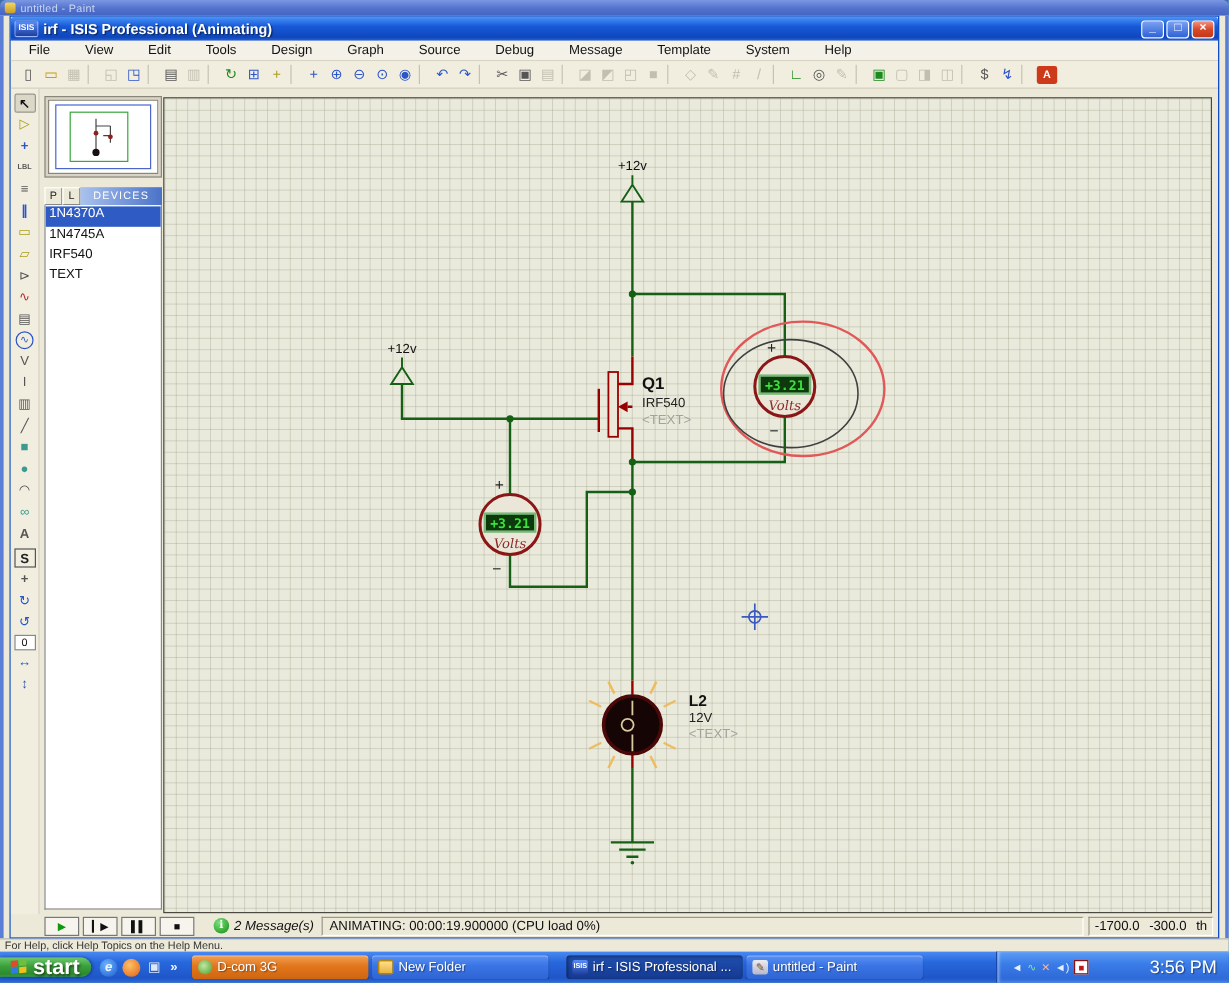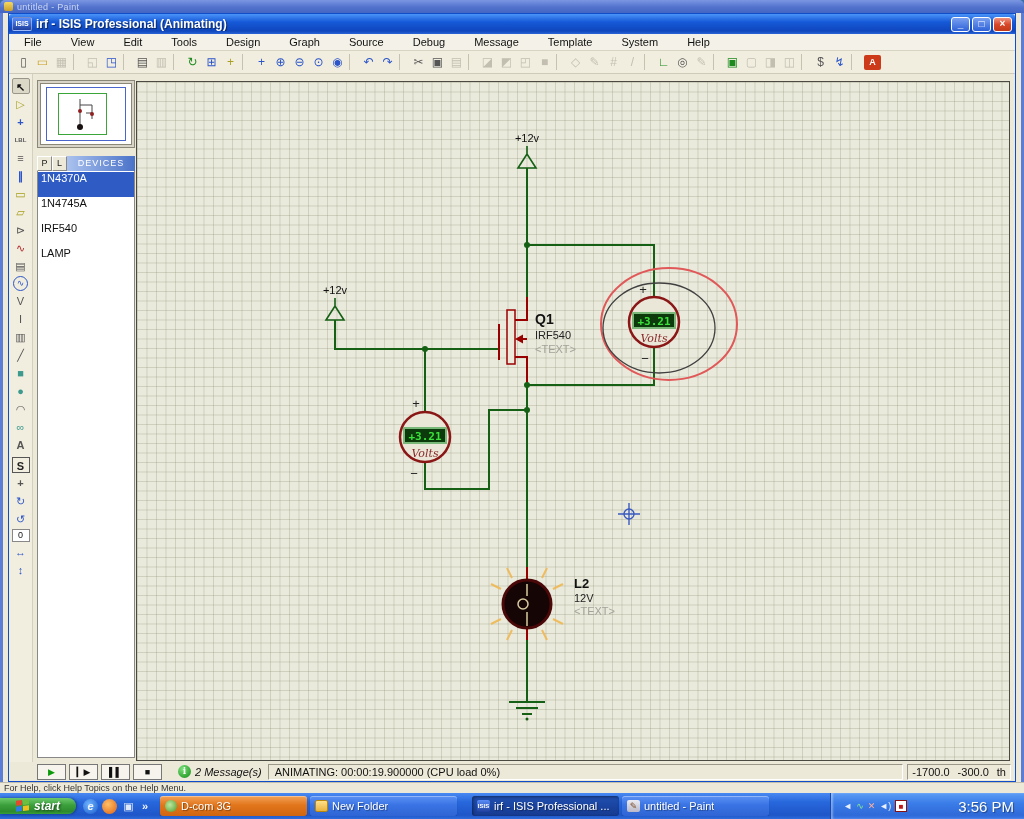--- a/index.html
+++ b/index.html
@@ -44,37 +44,37 @@
   .st-item.bold{font-weight:bold;}
   .st-item.round{border:1px solid #2b55c8;border-radius:50%;height:15px;line-height:13px;width:15px;font-size:9px;}
   .st-angle{background:#fff;border:1px solid #888;height:13px;line-height:11px;font-size:9px;color:#111;}
 
   .overview{position:absolute;left:28px;top:6px;width:98px;height:68px;background:#d8d4c8;border:1px solid #8a8678;padding:2px;}
   .devices{position:absolute;left:28px;top:82px;width:98px;bottom:4px;display:flex;flex-direction:column;}
   .dev-top{height:15px;flex:0 0 15px;display:flex;}
   .plbtn{width:15px;height:15px;background:#ece9d8;border:1px solid;border-color:#fff #888 #888 #fff;font-size:9px;text-align:center;line-height:13px;color:#222;}
   .dev-header{flex:1;background:linear-gradient(90deg,#aac2ee,#4a72c8);color:#fff;font-size:9px;line-height:15px;text-align:center;letter-spacing:1px;}
   .dev-list{flex:1;background:#fff;border:1px solid #888;border-top:none;padding-top:1px;overflow:hidden;}
-  .dev-item{height:25px;line-height:13px;padding:0 3px;color:#111;white-space:nowrap;}
+  .dev-item{height:17px;line-height:13px;padding:0 3px;color:#111;white-space:nowrap;}
   .dev-item.selected{background:#2e5cc4;color:#fff;}
 
   .canvas{position:absolute;left:127px;top:7px;width:874px;height:680px;border:1px solid #4a4a42;background-color:#e9e9dc;background-image:linear-gradient(to right,rgba(128,128,96,.25) 1px,transparent 1px),linear-gradient(to bottom,rgba(128,128,96,.25) 1px,transparent 1px);background-size:9.5px 9.5px;}
   .canvas svg{position:absolute;inset:0;}
 
   .statusbar{height:19px;flex:0 0 19px;background:#ece9d8;display:flex;align-items:center;gap:4px;padding:0 4px 0 28px;font-size:11px;color:#111;}
   .pbtn{width:29px;height:16px;background:#f6f4ec;border:1px solid #777;font-size:9px;line-height:14px;text-align:center;color:#111;flex:0 0 auto;}
   .pbtn.g-green{color:#0c9a0c;}
   .info-ic{width:13px;height:13px;margin-left:12px;border-radius:50%;background:radial-gradient(circle at 35% 30%,#7ae07a,#128a12);color:#fff;font-weight:bold;font-size:9px;line-height:13px;text-align:center;font-family:"DejaVu Serif",serif;flex:0 0 auto;}
   .msg{margin-right:2px;white-space:nowrap;font-style:italic;}
   .anim-box{flex:1;height:16px;line-height:14px;border:1px solid;border-color:#9a9688 #fff #fff #9a9688;padding-left:6px;white-space:nowrap;overflow:hidden;}
   .coord-box{flex:0 0 104px;height:16px;line-height:14px;border:1px solid;border-color:#9a9688 #fff #fff #9a9688;display:flex;justify-content:flex-end;gap:8px;padding-right:4px;}
 
   
   .taskbar{position:absolute;left:0;top:793px;width:1024px;height:26px;background:linear-gradient(#4889f2,#2767dc 35%,#1f56c8 85%,#2e6cdc);display:flex;align-items:center;}
-  .start-btn{height:16px;width:76px;flex:0 0 auto;background:linear-gradient(#6cc86c,#3ba03b 45%,#2d8a2d 85%,#37a037);border-radius:0 11px 11px 0;box-shadow:1px 0 3px rgba(0,0,0,.4);display:flex;align-items:center;justify-content:center;gap:4px;color:#fff;font-style:italic;font-weight:bold;font-size:12px;text-shadow:1px 1px 2px rgba(0,0,0,.5);}
+  .start-btn{height:16px;width:76px;flex:0 0 auto;background:linear-gradient(#6cc86c,#3ba03b 45%,#2d8a2d 85%,#37a037);border-radius:0 11px 11px 0;box-shadow:1px 0 3px rgba(0,0,0,.4);display:flex;align-items:center;justify-content:center;gap:4px;color:#fff;font-weight:bold;font-size:18px;text-shadow:1px 1px 2px rgba(0,0,0,.5);}
   .winflag{width:14px;height:12px;display:grid;grid-template-columns:6px 6px;grid-template-rows:5px 5px;gap:1px;transform:skewY(-6deg);}
   .winflag i{display:block;}
   .winflag i:nth-child(1){background:#e24a2e;}.winflag i:nth-child(2){background:#6fbf3e;}
   .winflag i:nth-child(3){background:#2e7de2;}.winflag i:nth-child(4){background:#f0c020;}
   .quicklaunch{display:flex;align-items:center;gap:4px;padding:0 7px;flex:0 0 auto;}
   .ql-item{width:15px;height:15px;font-size:11px;line-height:15px;text-align:center;color:#eef4ff;}
   .ql-ie{background:radial-gradient(circle at 40% 35%,#6fb4ff,#1a5ccc);border-radius:50%;font-style:italic;font-weight:bold;}
   .ql-ff{background:radial-gradient(circle at 40% 35%,#ffc068,#e06010);border-radius:50%;}
   .ql-dt{color:#dfe8f8;}
   .ql-more{width:10px;font-weight:bold;}
@@ -239,21 +239,21 @@
         <div class="dev-top">
           <span class="plbtn">P</span>
           <span class="plbtn">L</span>
           <span class="dev-header">DEVICES</span>
         </div>
         <div class="dev-list">
 
         <div class="dev-item selected">1N4370A</div>
             <div class="dev-item">1N4745A</div>
             <div class="dev-item">IRF540</div>
-            <div class="dev-item">LAMP</div>
+            <div class="dev-item">TEXT</div>
           </div>
       </div>
 
       <div class="canvas">
         <svg width="874" height="680" viewBox="0 0 874 680">
 
           <g stroke="#156015" stroke-width="2" fill="none">
             <path d="M390,86 V215"></path>
             <path d="M390,163 H517 V215"></path>
             <path d="M517,265 V303 H390"></path>

